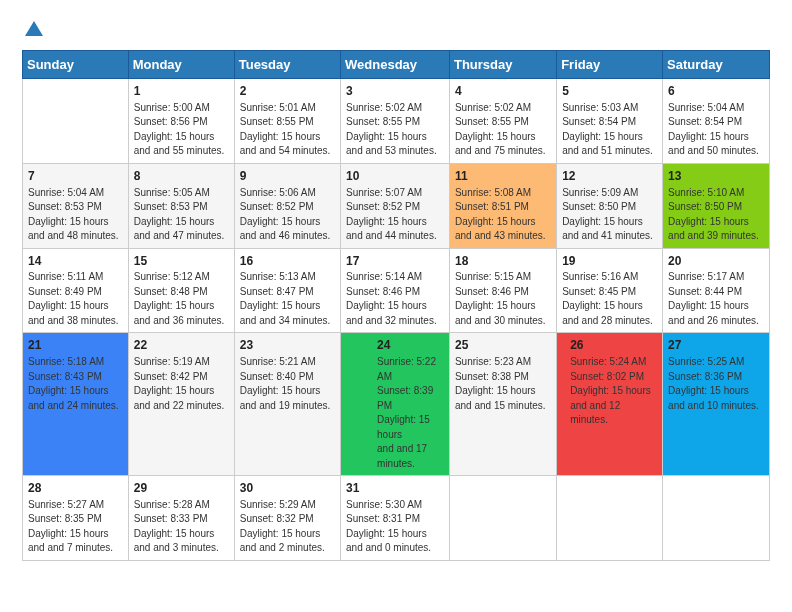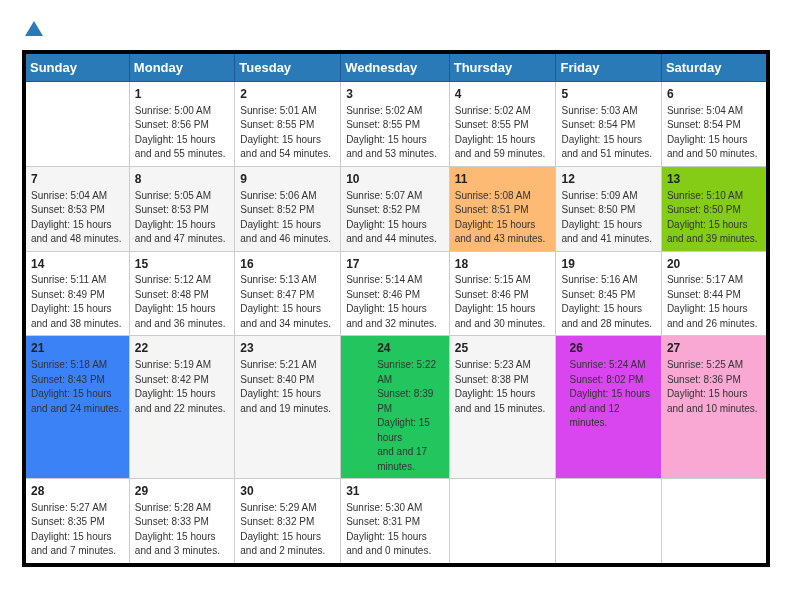--- a/index.html
+++ b/index.html
@@ -55,21 +55,21 @@
       line-height: 1.1;
     }
     .location {
       font-size: 16px;
       color: #333;
       margin-top: 2px;
     }
     .calendar {
       width: 100%;
       border-collapse: collapse;
-      border: 4px solid #000000;
+      border: 1px solid #000000;
     }
     .calendar th {
       background: #2a7ab8;
       color: #fff;
       font-size: 13px;
       font-weight: bold;
       padding: 6px 4px;
       text-align: left;
       border: 1px solid #1a5a9a;
     }
@@ -148,21 +148,21 @@
           <td style="background: rgb(255, 255, 255);">
             <div class="day-num">2</div>
             <div class="day-info"><span>Sunrise: 5:01 AM</span><br><span>Sunset: 8:55 PM</span><br><span>Daylight: 15 hours</span><br><span>and and 54 minutes.</span></div>
           </td>
           <td style="background: rgb(255, 255, 255);">
             <div class="day-num">3</div>
             <div class="day-info"><span>Sunrise: 5:02 AM</span><br><span>Sunset: 8:55 PM</span><br><span>Daylight: 15 hours</span><br><span>and and 53 minutes.</span></div>
           </td>
           <td style="background: rgb(255, 255, 255);">
             <div class="day-num">4</div>
-            <div class="day-info"><span>Sunrise: 5:02 AM</span><br><span>Sunset: 8:55 PM</span><br><span>Daylight: 15 hours</span><br><span>and and 59 minutes.</span></div>
+            <div class="day-info"><span>Sunrise: 5:02 AM</span><br><span>Sunset: 8:55 PM</span><br><span>Daylight: 15 hours</span><br><span>and and 75 minutes.</span></div>
           </td>
           <td style="background: rgb(255, 255, 255);">
             <div class="day-num">5</div>
             <div class="day-info"><span>Sunrise: 5:03 AM</span><br><span>Sunset: 8:54 PM</span><br><span>Daylight: 15 hours</span><br><span>and and 51 minutes.</span></div>
           </td>
           <td style="background: rgb(255, 255, 255);">
             <div class="day-num">6</div>
             <div class="day-info"><span>Sunrise: 5:04 AM</span><br><span>Sunset: 8:54 PM</span><br><span>Daylight: 15 hours</span><br><span>and and 50 minutes.</span></div>
           </td>
         </tr>
@@ -240,25 +240,25 @@
             <div class="day-info"><span>Sunrise: 5:21 AM</span><br><span>Sunset: 8:40 PM</span><br><span>Daylight: 15 hours</span><br><span>and and 19 minutes.</span></div>
           </td>
           <td style="background: #22c55e; padding-left: 36px;">
             <div class="day-num">24</div>
             <div class="day-info"><span>Sunrise: 5:22 AM</span><br><span>Sunset: 8:39 PM</span><br><span>Daylight: 15 hours</span><br><span>and and 17 minutes.</span></div>
           </td>
           <td style="background: rgb(245, 245, 245);">
             <div class="day-num">25</div>
             <div class="day-info"><span>Sunrise: 5:23 AM</span><br><span>Sunset: 8:38 PM</span><br><span>Daylight: 15 hours</span><br><span>and and 15 minutes.</span></div>
           </td>
-          <td style="background: #d946ef; padding-left: 13px;">
+          <td style="background: #ef4444; padding-left: 13px;">
             <div class="day-num">26</div>
             <div class="day-info"><span>Sunrise: 5:24 AM</span><br><span>Sunset: 8:02 PM</span><br><span>Daylight: 15 hours</span><br><span>and and 12 minutes.</span></div>
           </td>
-          <td style="background: #f9a8d4;">
+          <td style="background: #0ea5e9;">
             <div class="day-num">27</div>
             <div class="day-info"><span>Sunrise: 5:25 AM</span><br><span>Sunset: 8:36 PM</span><br><span>Daylight: 15 hours</span><br><span>and and 10 minutes.</span></div>
           </td>
         </tr>
         <tr>
           <td style="background: rgb(255, 255, 255);">
             <div class="day-num">28</div>
             <div class="day-info"><span>Sunrise: 5:27 AM</span><br><span>Sunset: 8:35 PM</span><br><span>Daylight: 15 hours</span><br><span>and and 7 minutes.</span></div>
           </td>
           <td style="background: rgb(255, 255, 255);">

